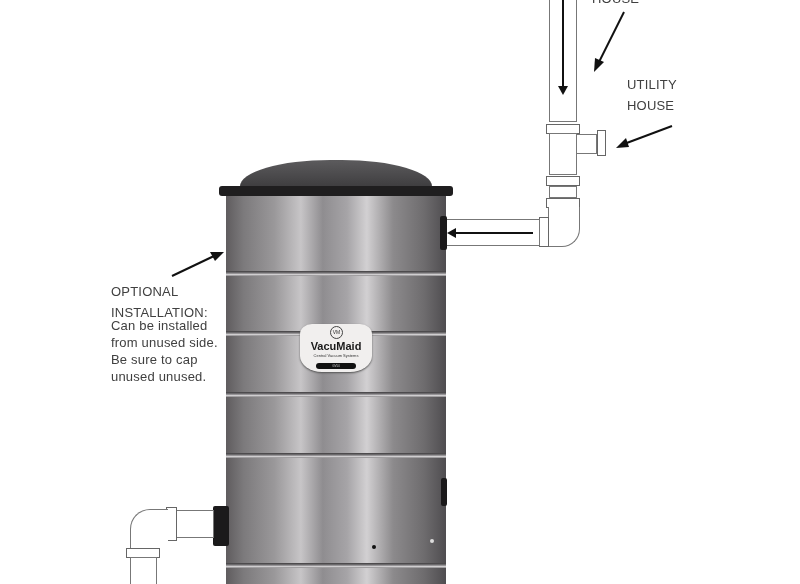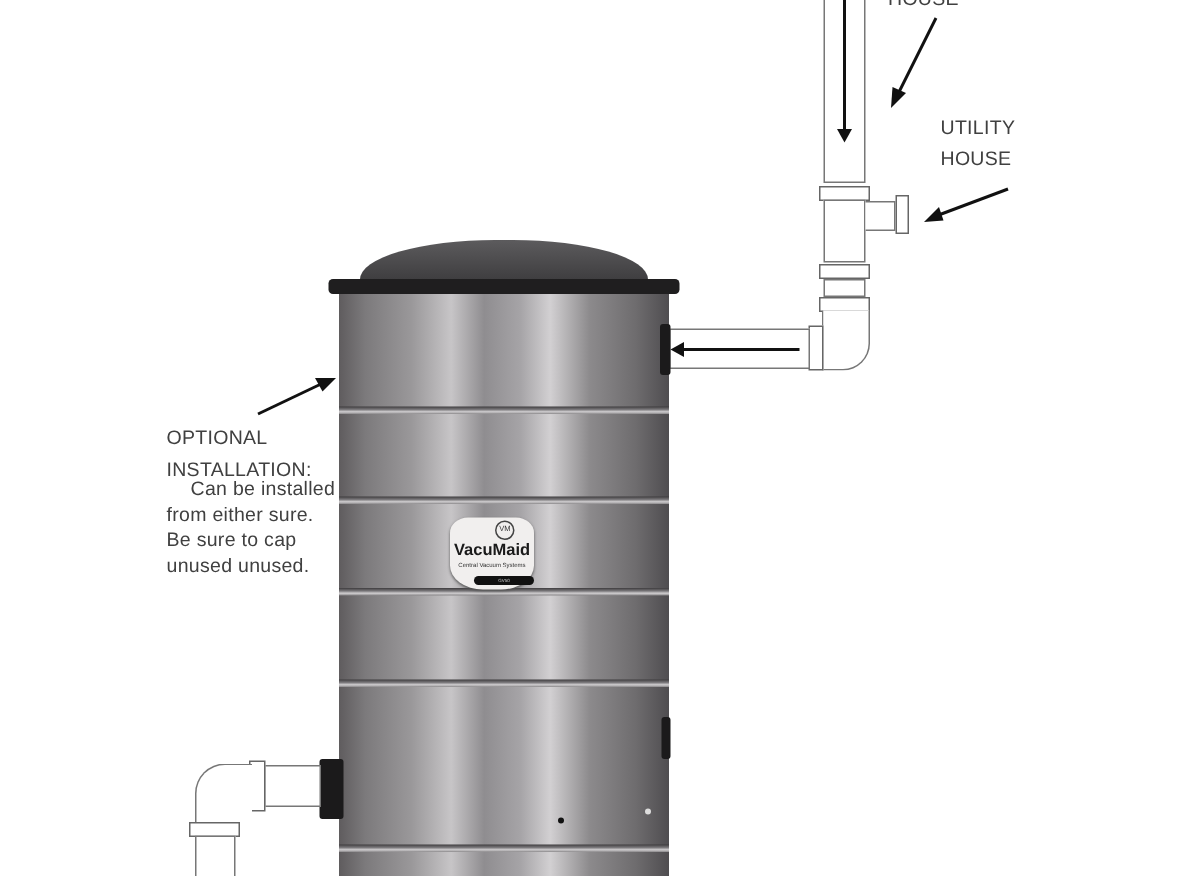--- a/index.html
+++ b/index.html
@@ -9,21 +9,21 @@
   .pipe{position:absolute;border:1.5px solid #777;background:#fff;box-sizing:border-box;}
   .coupling{position:absolute;border:1.5px solid #666;background:#fff;box-sizing:border-box;}
   
   .canister{position:absolute;left:226px;top:193px;width:220px;height:400px;
     background:linear-gradient(90deg,#5f5c5e 0%,#7c7a7c 8%,#9a989a 22%,#c7c5c7 34%,#8f8d90 44%,#a6a4a7 55%,#d2d0d2 64%,#8c8a8c 76%,#6e6c6e 90%,#4f4d50 100%);}
   .ring{position:absolute;left:0;width:100%;height:5px;
     background:linear-gradient(180deg,#3e3c3e 0%,#7a787b 40%,#d0ced0 70%,#8a888a 100%);}
   .lid-rim{position:absolute;left:219px;top:186px;width:234px;height:10px;background:#1f1e1f;border-radius:3px;}
   .lid-dome{position:absolute;left:240px;top:160px;width:192px;height:30px;
     background:linear-gradient(180deg,#5c5b5d 0%,#3b3a3c 100%);border-radius:96px 96px 4px 4px / 28px 28px 4px 4px;}
-  .badge{position:absolute;left:300px;top:345px;width:56px;height:48px;background:#f1efee;
+  .badge{position:absolute;left:300px;top:324px;width:72px;height:48px;background:#f1efee;
     border-radius:12px 12px 22px 22px / 10px 10px 16px 16px;box-shadow:0 1px 2px #555;}
   .badge-name{position:absolute;left:0;width:100%;top:16px;text-align:center;font-weight:bold;font-size:11px;color:#1a1a1a;}
   .badge-sub{position:absolute;left:0;width:100%;top:29px;text-align:center;font-size:4px;color:#333;}
   .badge-bar{position:absolute;left:16px;top:39px;width:40px;height:6px;background:#111;border-radius:6px;}
   .badge-bar-text{font-size:3px;color:#ccc;text-align:center;line-height:6px;}
   .badge-logo{position:absolute;left:30px;top:2px;width:11px;height:11px;border:1px solid #444;border-radius:50%;font-size:5px;line-height:11px;text-align:center;color:#333;}
   .port{position:absolute;background:#1b1a1b;}
   .arrow-head{position:absolute;width:0;height:0;}
 </style>
 </head>
@@ -83,22 +83,22 @@
   <div class="badge-logo">VM</div>
   <div class="badge-name">VacuMaid</div>
   <div class="badge-sub">Central Vacuum Systems</div>
   <div class="badge-bar">
     <div class="badge-bar-text">GV50</div>
   </div>
 </div>
 
 <div class="label" style="left:111px;top:283px;text-align:right;">OPTIONAL</div>
 <div class="label" style="left:111px;top:304px;">INSTALLATION:</div>
-<div class="label" style="left:127px;top:317px;">Can be installed</div>
-<div class="label" style="left:111px;top:334px;">from either sure.</div>
+<div class="label" style="left:111px;top:317px;">Can be installed</div>
+<div class="label" style="left:111px;top:334px;">from unused side.</div>
 <div class="label" style="left:111px;top:351px;">Be sure to cap</div>
 <div class="label" style="left:111px;top:368px;">unused unused.</div>
 <svg class="abs" style="left:170px;top:248px;" width="56" height="32">
   <line x1="2" y1="28" x2="44" y2="8" stroke="#111" stroke-width="2"></line>
   <polygon points="54,4 40,4 45,13" fill="#111"></polygon>
 </svg>
 
 <div class="pipe" style="left:176px;top:510px;width:38px;height:28px;"></div>
 <div class="coupling" style="left:166px;top:507px;width:11px;height:34px;"></div>
 <div class="abs" style="left:130px;top:509px;width:38px;height:42px;border:1.5px solid #777;border-bottom:none;border-right:none;border-radius:20px 0 0 0;background:#fff;box-sizing:border-box;"></div>

